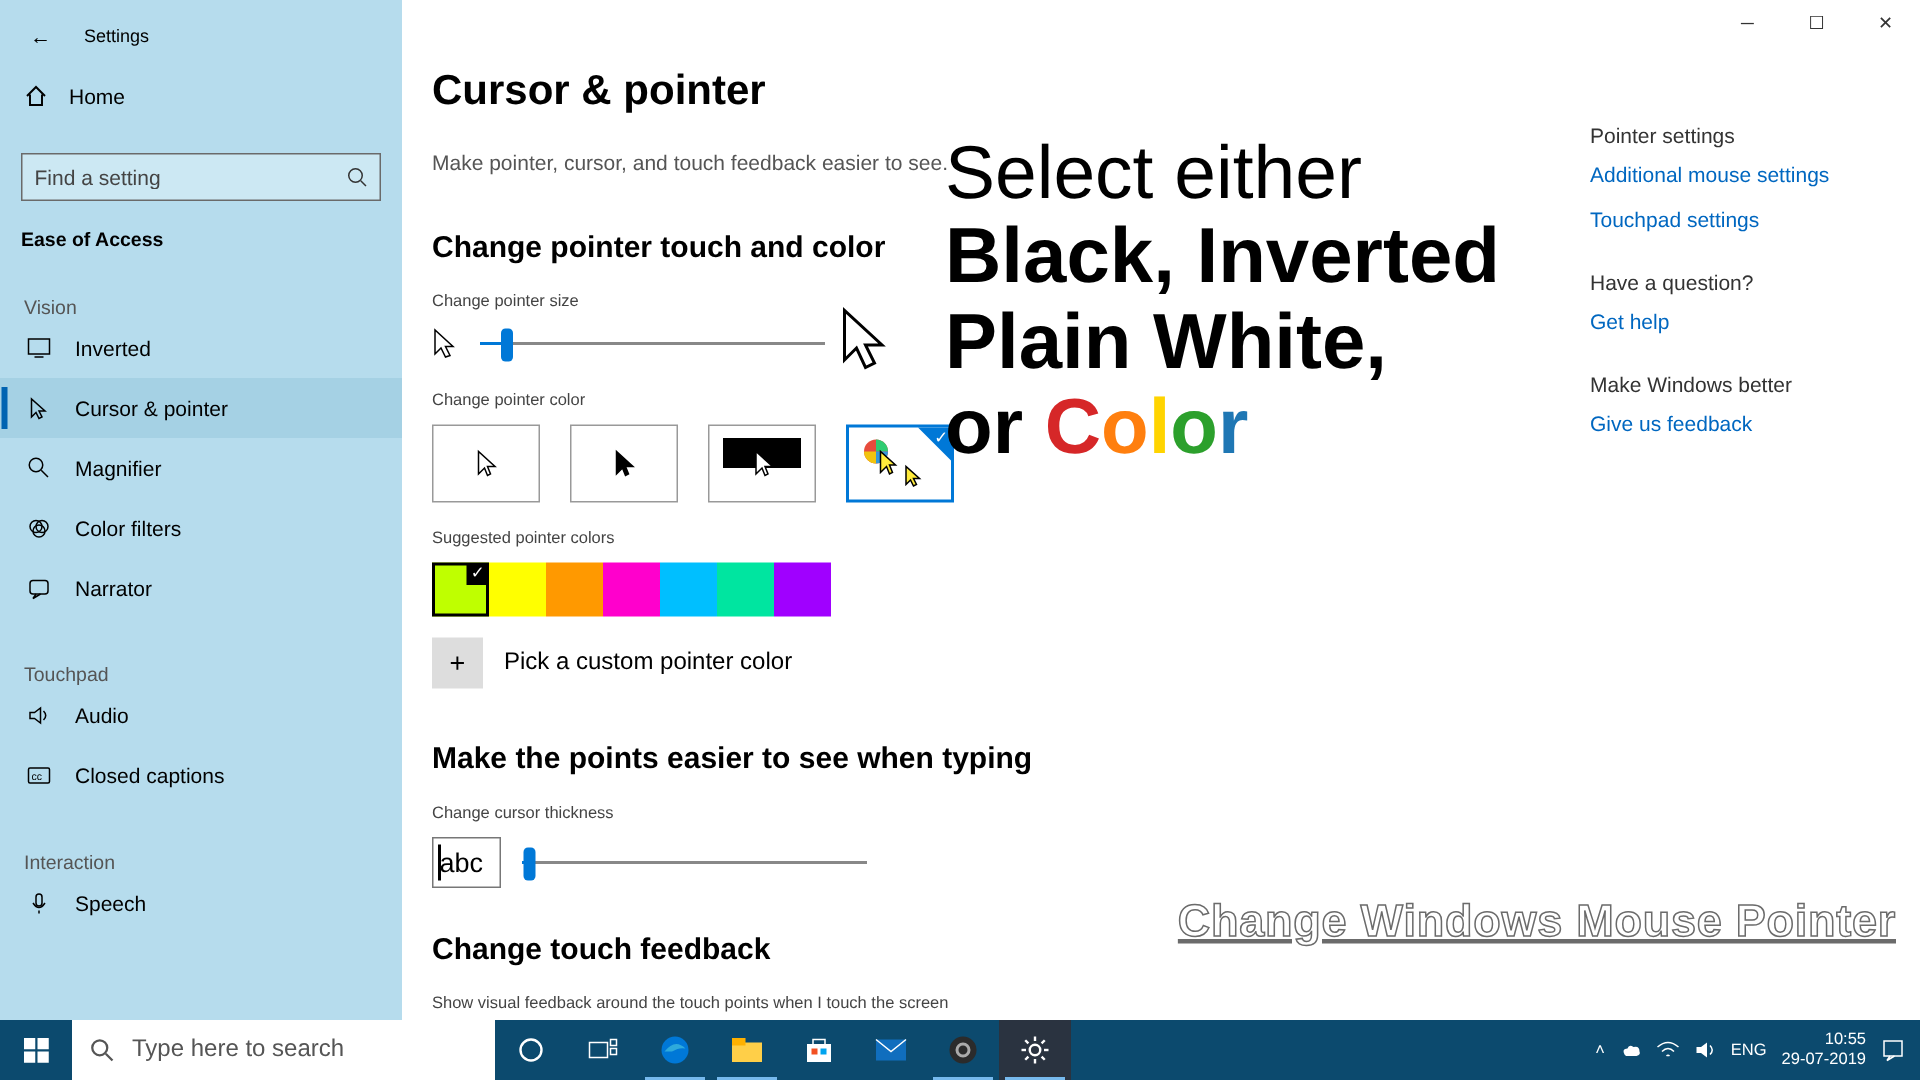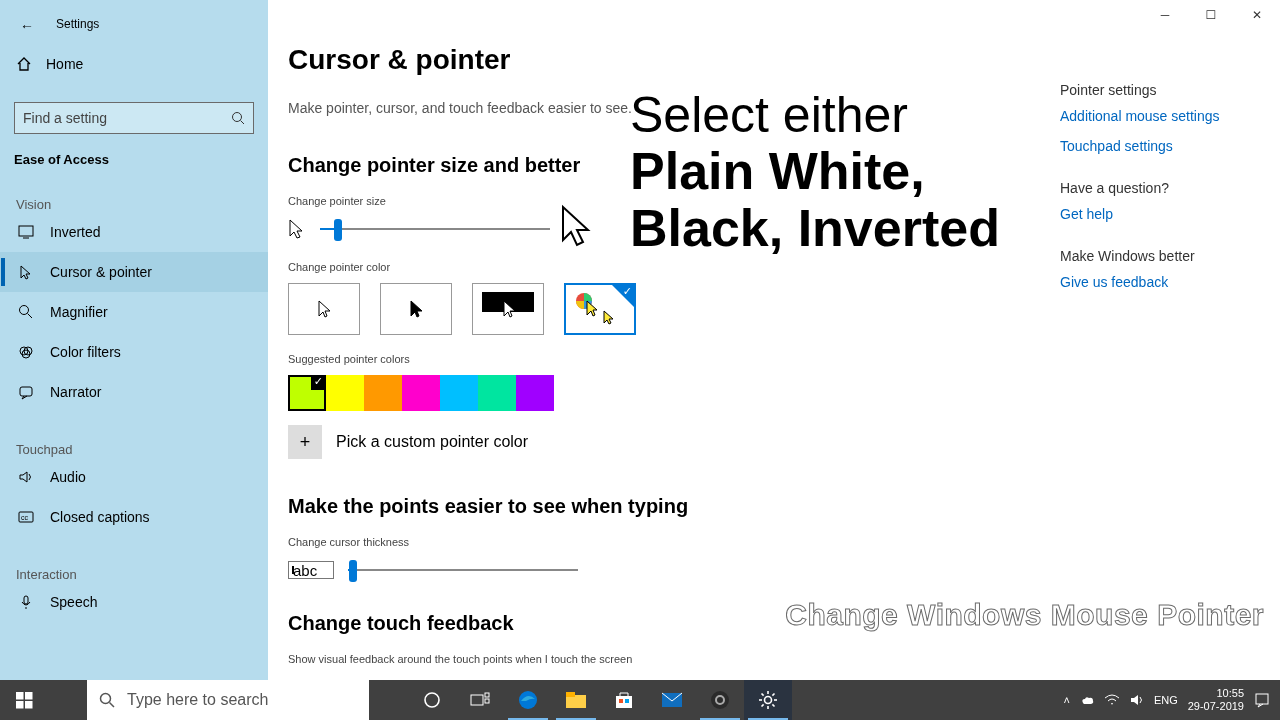--- a/index.html
+++ b/index.html
@@ -37,37 +37,37 @@
 .copt .check { position: absolute; top: 0; right: 0; width: 0; height: 0; border-left: 22px solid transparent; border-top: 22px solid #0078d7; }
 .copt .check::after { content: "✓"; position: absolute; top: -22px; right: 2px; color: #fff; font-size: 11px; }
 .swatches { display: flex; margin-bottom: 14px; }
 .sw { width: 38px; height: 36px; cursor: pointer; position: relative; }
 .sw.sel { outline: 2px solid #000; outline-offset: -2px; }
 .sw.sel::after { content: ""; position: absolute; right: 1px; top: 1px; width: 14px; height: 14px; background: #000; }
 .sw.sel::before { content: "✓"; position: absolute; right: 3px; top: 0; color: #fff; font-size: 11px; z-index: 2; }
 .custom-row { display: flex; align-items: center; gap: 14px; margin-bottom: 36px; }
 .plus-btn { width: 34px; height: 34px; background: #ddd; display: flex; align-items: center; justify-content: center; font-size: 18px; cursor: pointer; }
 .thick-row { display: flex; align-items: center; gap: 14px; margin-bottom: 30px; }
-.abc-box { width: 46px; height: 18px; border: 1px solid #777; display: flex; align-items: center; padding: 0 4px; font-size: 15px; position: relative; }
+.abc-box { width: 46px; height: 34px; border: 1px solid #777; display: flex; align-items: center; padding: 0 4px; font-size: 18px; position: relative; }
 .abc-box::before { content: ""; position: absolute; left: 3px; top: 4px; bottom: 4px; width: 2px; background: #000; }
 
 .rail { position: absolute; right: 30px; top: 82px; width: 190px; font-size: 14px; }
 .rail .rh { font-size: 14px; font-weight: 400; color: #333; margin-bottom: 10px; }
 .rail a { color: #0067c0; text-decoration: none; display: block; margin-bottom: 14px; cursor: pointer; }
 .rail .sect { margin-top: 26px; }
 
 .winbtns { position: absolute; top: 0; right: 0; display: flex; }
 .winbtns div { width: 46px; height: 30px; display: flex; align-items: center; justify-content: center; cursor: pointer; font-size: 12px; color: #333; }
 
 .anno { position: absolute; left: 618px; top: 88px; font-weight: 700; font-size: 52px; line-height: 1.1; pointer-events: none; margin-left: 12px; }
 .anno .l1 { font-weight: 400; font-size: 50px; }
-.wm { position: absolute; right: 16px; bottom: 48px; font-size: 30px; font-weight: 600; color: #fff; -webkit-text-stroke: 1px #6b6b6b; pointer-events: none; letter-spacing: .5px; }
+.wm { position: absolute; right: 16px; bottom: 48px; font-size: 30px; font-weight: 600; color: #fff; -webkit-text-stroke: 1px #6b6b6b; pointer-events: none; letter-spacing: .5px; text-decoration: underline; }
 .bigcursor { position: absolute; left: 560px; top: 204px; pointer-events: none; }
 
-.taskbar { position: absolute; left: 0; bottom: 0; width: 1280px; height: 40px; background: #404040; display: flex; align-items: center; color: #fff; gap: 39px; }
+.taskbar { position: absolute; left: 0; bottom: 0; width: 1280px; height: 40px; background: #0c4a6e; display: flex; align-items: center; color: #fff; }
 .tb-start { width: 48px; height: 40px; display: flex; align-items: center; justify-content: center; cursor: pointer; }
 .tb-search { width: 282px; height: 40px; background: #fff; color: #555; display: flex; align-items: center; padding: 0 12px; gap: 12px; cursor: text; }
 .tb-icons { display: flex; height: 40px; }
 .tb-icons > div { width: 48px; display: flex; align-items: center; justify-content: center; cursor: pointer; position: relative; }
 .tb-icons > div.running::after { content: ""; position: absolute; bottom: 0; left: 4px; right: 4px; height: 2px; background: #76b9ed; }
 .tb-tray { margin-left: auto; display: flex; align-items: center; gap: 10px; padding-right: 10px; font-size: 11px; }
 .tb-time { text-align: right; line-height: 1.2; cursor: pointer; }
 svg { display: block; }
 </style>
 </head>
@@ -181,21 +181,21 @@
           </span>
           <span>Speech</span>
         </div>
       </div>
   </div>
 
   <div class="main">
     <h1>Cursor &amp; pointer</h1>
     <div class="desc">Make pointer, cursor, and touch feedback easier to see.</div>
 
-    <h2>Change pointer size and better</h2>
+    <h2>Change pointer touch and color</h2>
     <div class="lbl">Change pointer size</div>
     <div class="size-row">
       <svg width="18" height="22">
           <path d="M2 2 L2 18 L6 14 L9 20 L12 19 L9 13 L14 13 Z" fill="#fff" stroke="#000"></path>
         </svg>
       <div class="slider">
         <div class="track"></div>
           <div class="fill" id="size-fill" style="width: 8%;"></div>
           <div class="thumb" id="size-thumb" style="left: calc(8% - 4px);"></div>
       </div>
@@ -286,22 +286,23 @@
       <a>Give us feedback</a>
     </div>
   </div>
 
   <svg class="bigcursor" width="34" height="44">
       <path d="M3 3 L3 36 L11 28 L17 41 L23 38 L17 26 L28 26 Z" fill="#fff" stroke="#000" stroke-width="2"></path>
     </svg>
 
   <div class="anno">
     <div class="l1">Select either</div>
+    <div>Black, Inverted</div>
     <div>Plain White,</div>
-    <div>Black, Inverted</div>
+    <div><span>or </span><span id="color-word"><span style="color: rgb(214, 39, 40);">C</span><span style="color: rgb(255, 127, 14);">o</span><span style="color: rgb(255, 212, 0);">l</span><span style="color: rgb(44, 160, 44);">o</span><span style="color: rgb(31, 119, 180);">r</span></span></div>
   </div>
   <div class="wm">Change Windows Mouse Pointer</div>
 </div>
 
 <div class="taskbar">
   <div class="tb-start">
     <svg width="17" height="17">
         <rect x="0" y="0" width="7.5" height="7.5" fill="#fff"></rect>
         <rect x="9" y="0" width="7.5" height="7.5" fill="#fff"></rect>
         <rect x="0" y="9" width="7.5" height="7.5" fill="#fff"></rect>

